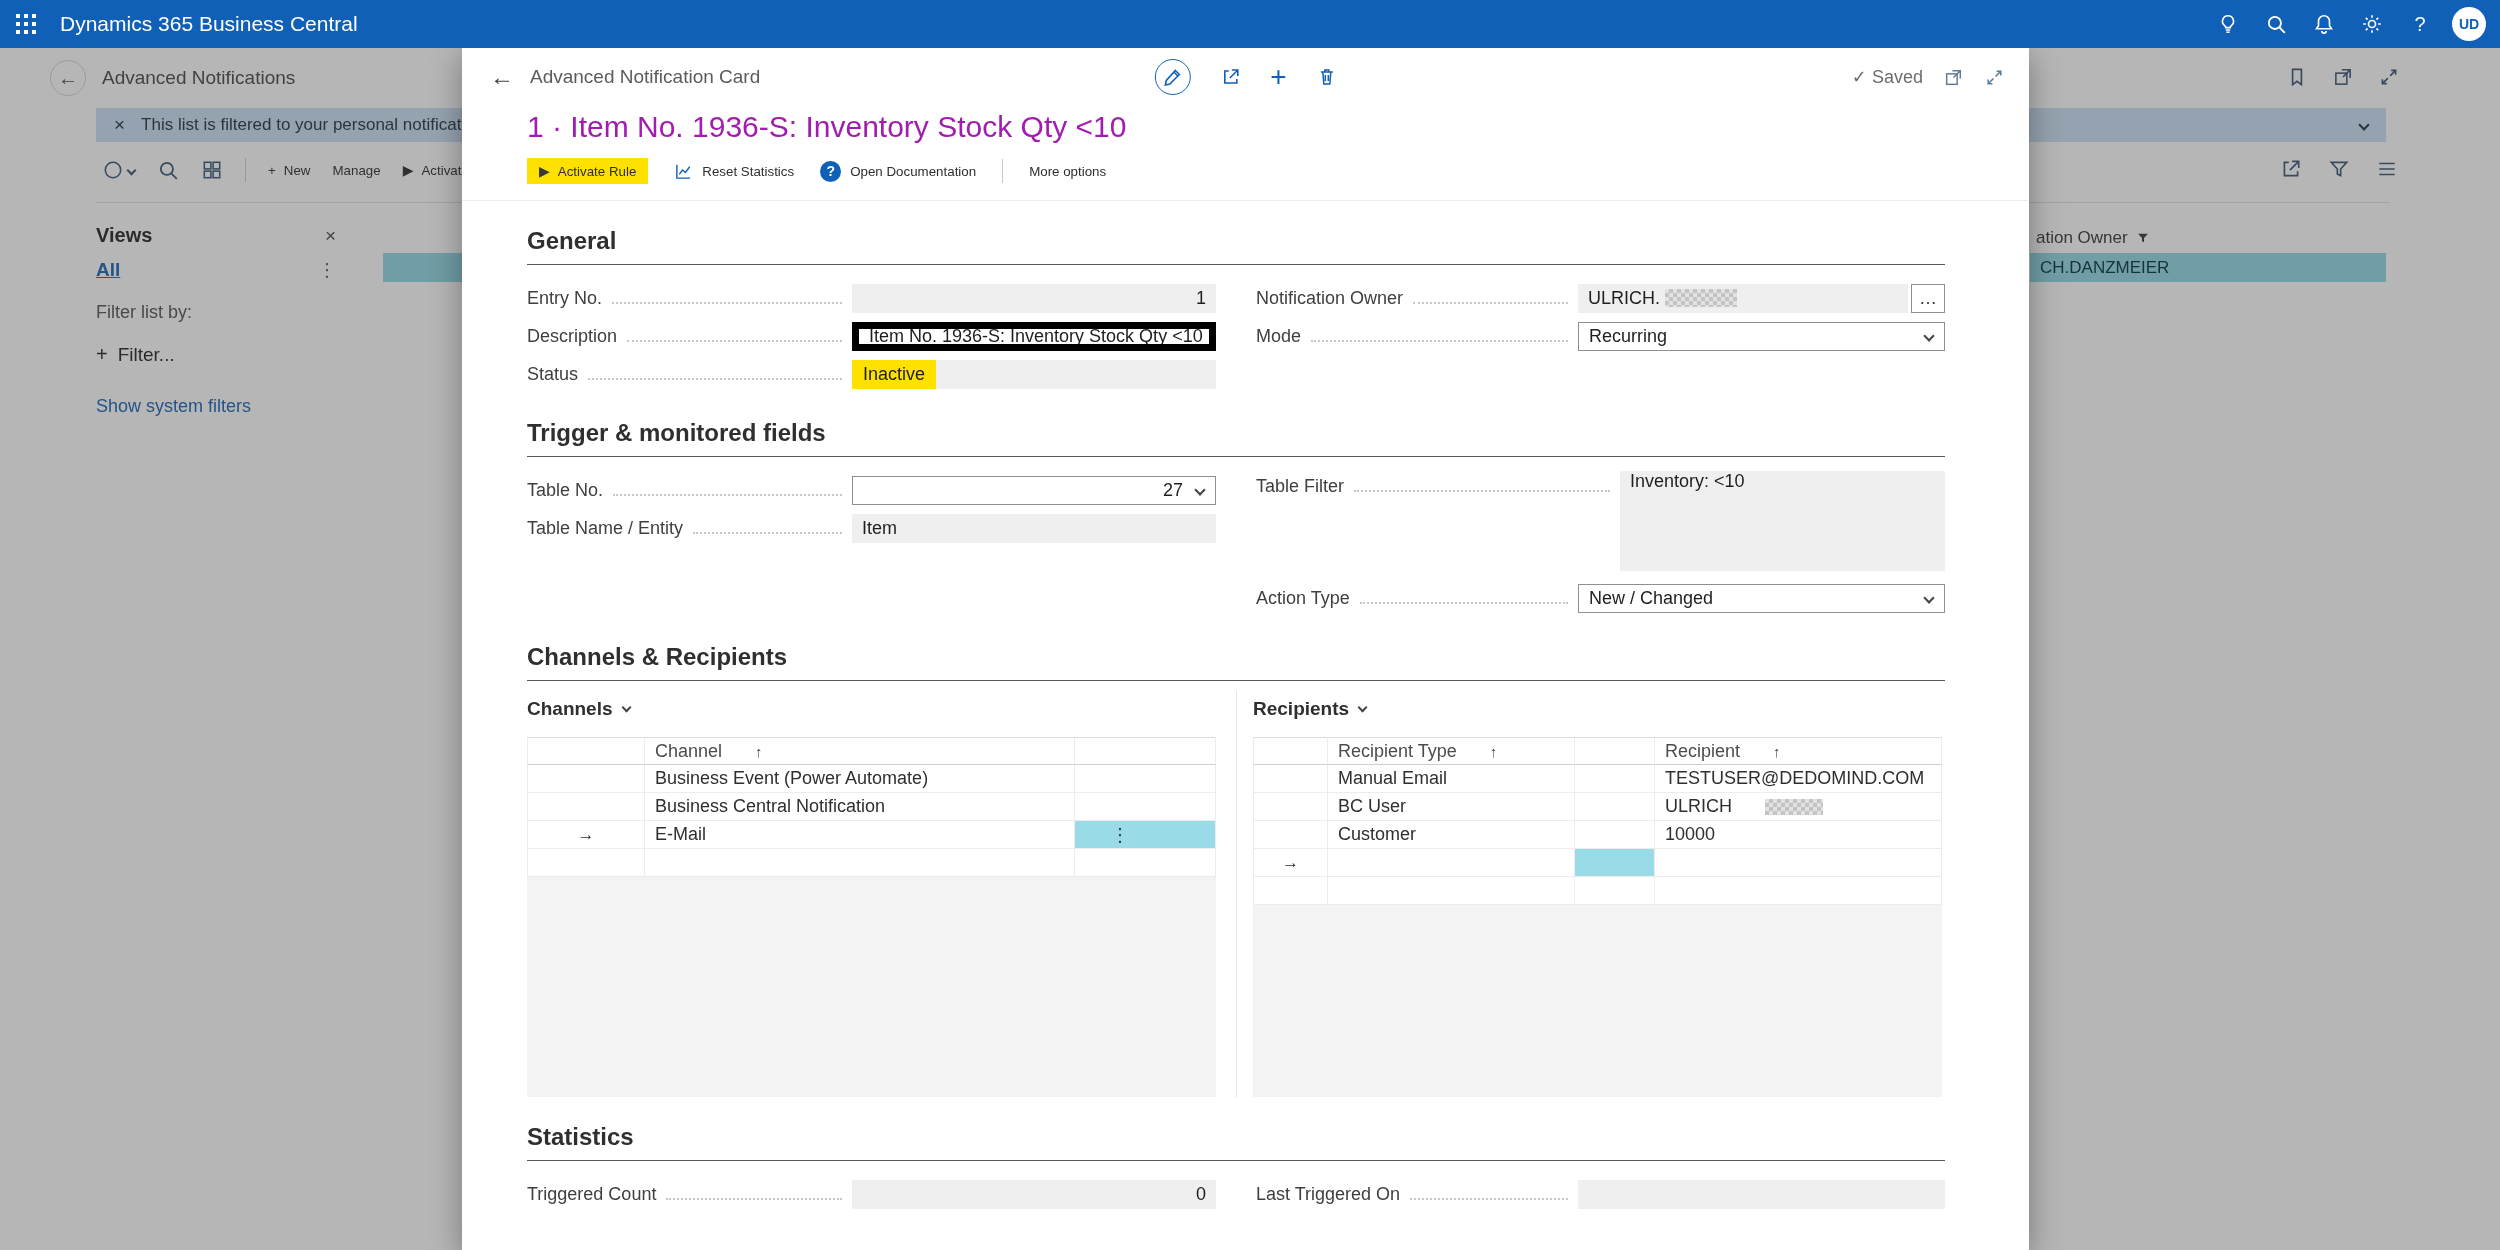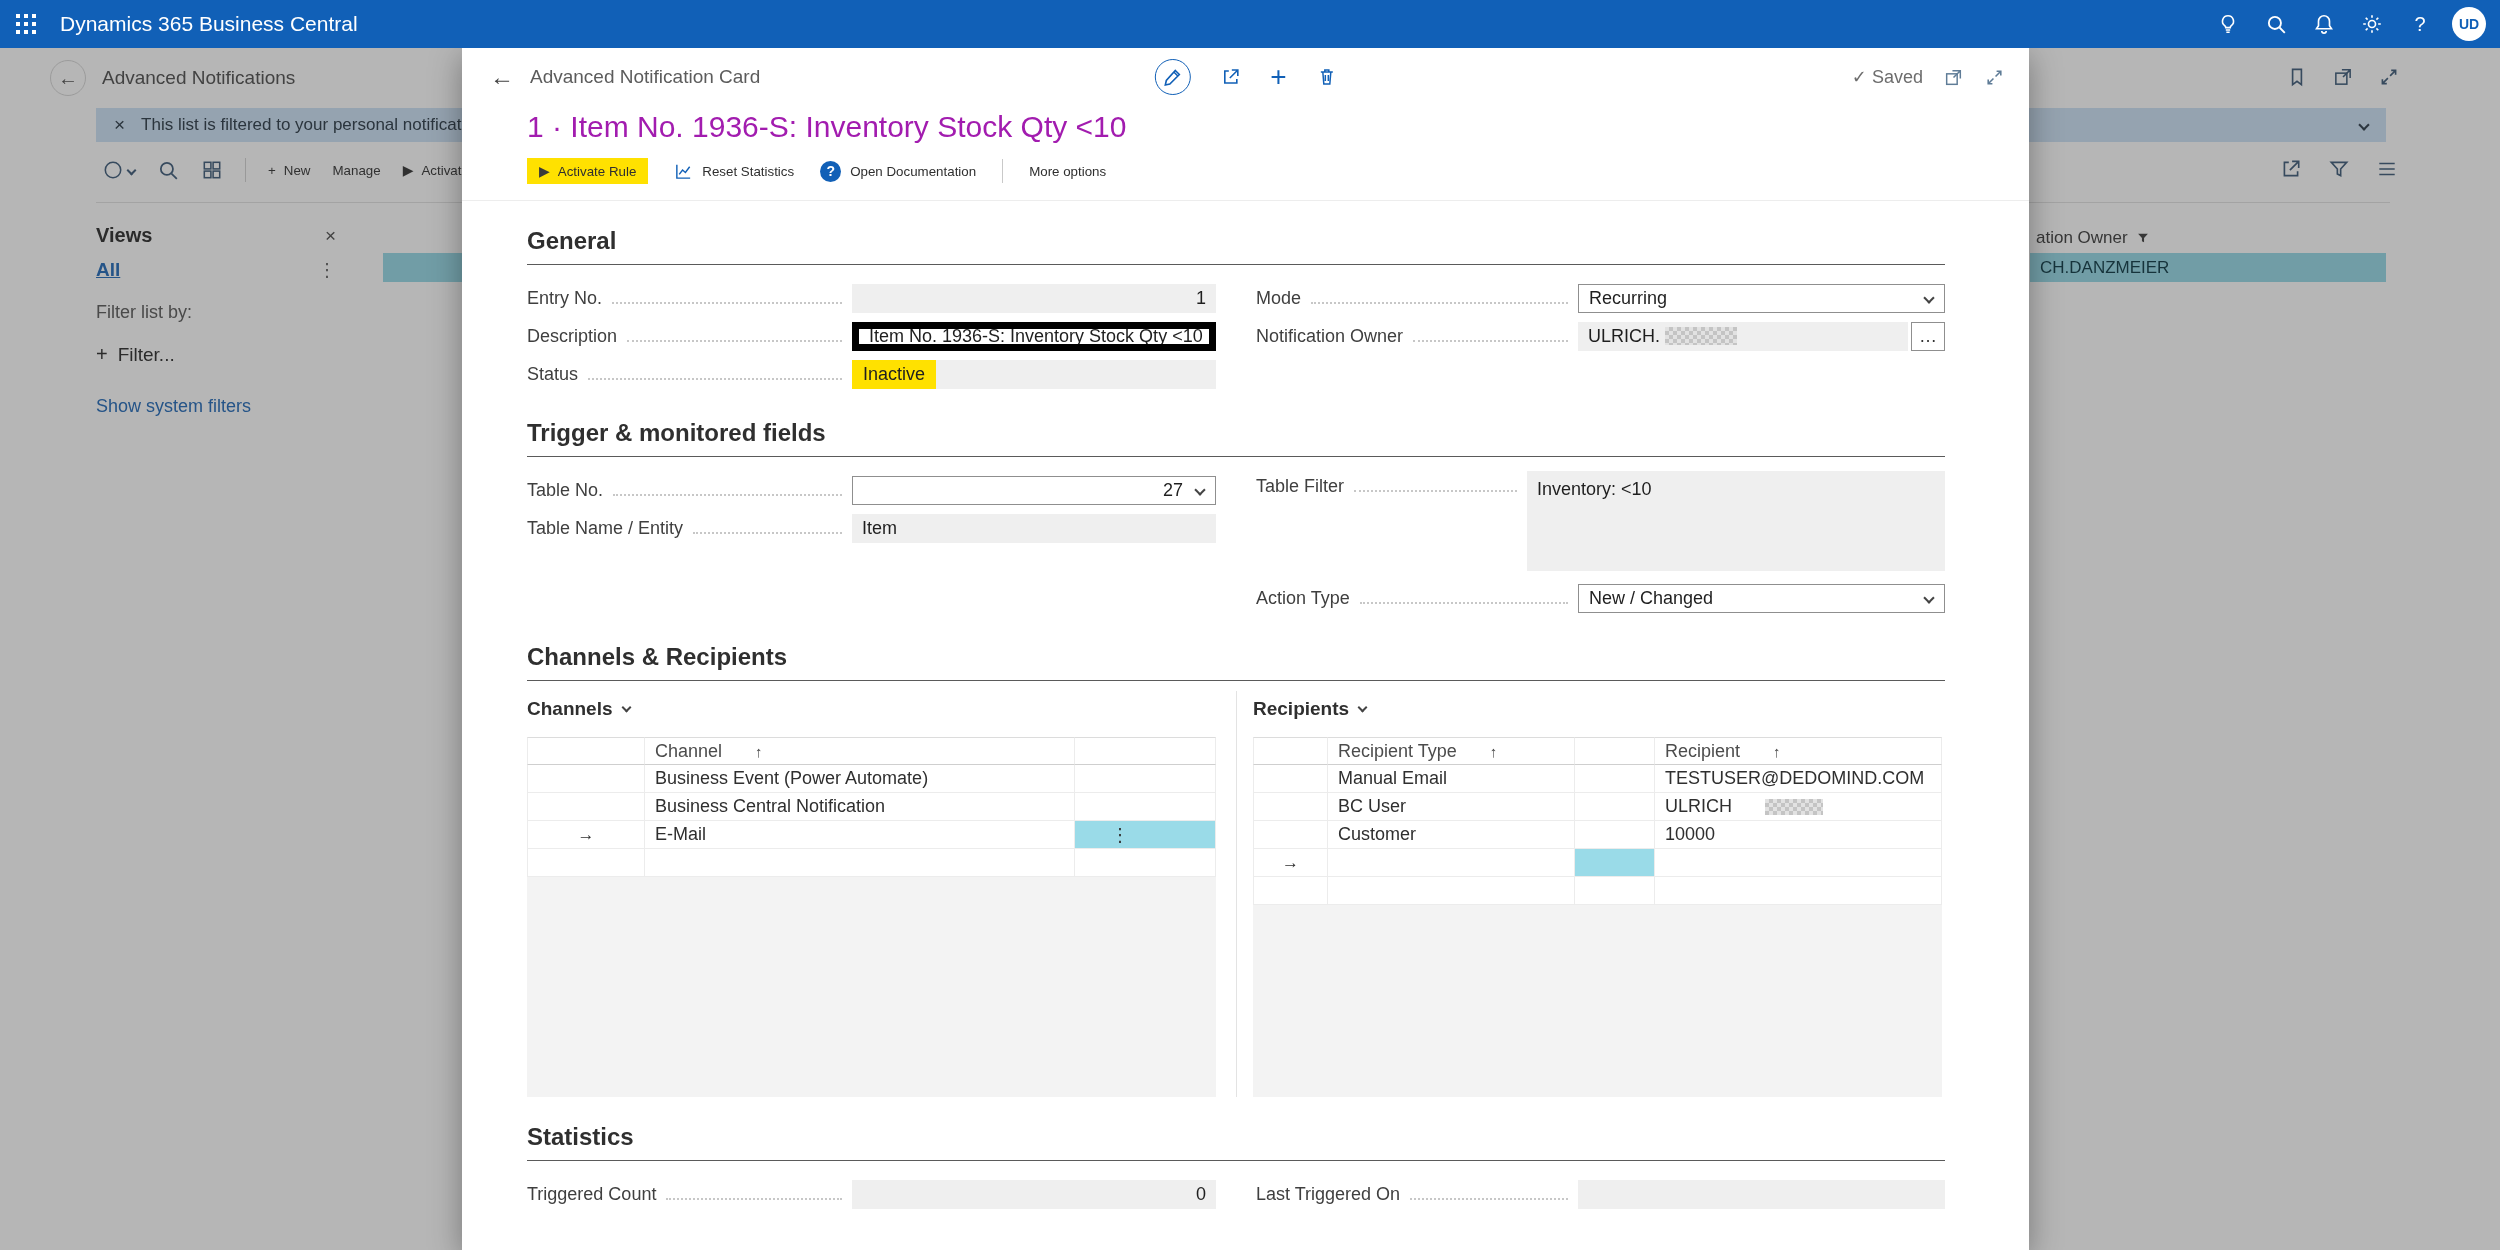--- a/index.html
+++ b/index.html
@@ -88,21 +88,21 @@
   .dd { background:#fff; border:1px solid #8f8f8f; position:relative; padding-right:32px; }
   .dd .chv { position:absolute; right:11px; top:9px; color:#444; }
   .ralign { margin-left:auto; }
   .status-ctl { padding:0; }
   .ybadge { background:#ffe100; height:100%; display:flex; align-items:center; padding:0 11px; color:#1f1f1f; }
   .owner-wrap { flex:none; width:367px; display:flex; gap:3px; height:29px; }
   .owner-field { flex:1; background:#efefef; display:flex; align-items:center; padding:0 10px; font-size:18px; color:#1f1f1f; }
   .assist { width:34px; background:#fff; border:1px solid #8f8f8f; display:flex; align-items:center; justify-content:center; font-size:18px; color:#333; }
   .pix { width:72px; height:18px; margin-left:5px; background:repeating-conic-gradient(#c4c4c4 0% 25%, #e2e2e2 0% 50%) 0 0/8px 8px; }
   .pix.sm { width:58px; height:16px; }
-  .bigbox { flex:none; width:418px; height:100px; background:#efefef; padding:8px 10px; font-size:18px; color:#1f1f1f; }
+  .bigbox { flex:none; width:325px; height:100px; background:#efefef; padding:0 10px; font-size:18px; color:#1f1f1f; }
   .frow.top { align-items:flex-start; }
   .frow.top .lbl { margin-top:5px; }
   .frow.top .lead { align-self:flex-start; margin-top:19px; transform:none; }
   .chv { width:8px; height:8px; border-right:2px solid currentColor; border-bottom:2px solid currentColor; transform:rotate(45deg); display:inline-block; }
   .chv.sm { width:7px; height:7px; }
 
   .crwrap { display:flex; margin-top:10px; }
   .cr-l { width:689px; margin-right:20px; }
   .cr-r { border-left:1px solid #e3e3e3; padding-left:16px; }
   .subh { display:flex; align-items:center; gap:10px; font-size:19px; font-weight:600; color:#2f2f2f; height:36px; margin-bottom:10px; }
@@ -380,38 +380,38 @@
         <div class="frow">
           <span class="lbl">Status</span>
           <span class="lead"></span>
           <div class="ctl ro status-ctl">
             <span class="ybadge">Inactive</span>
           </div>
         </div>
       </div>
       <div class="col right">
         <div class="frow">
-          <span class="lbl">Mode</span>
-          <span class="lead"></span>
-          <div class="ctl dd">
-            <span>Recurring</span>
-            <span class="chv"></span>
-          </div>
-        </div>
-        <div class="frow">
           <span class="lbl">Notification Owner</span>
           <span class="lead"></span>
           <div class="owner-wrap">
             <div class="owner-field">
               <span>ULRICH.</span>
               <span class="pix"></span>
             </div>
             <button class="assist">
                 <span>…</span>
               </button>
+          </div>
+        </div>
+        <div class="frow">
+          <span class="lbl">Mode</span>
+          <span class="lead"></span>
+          <div class="ctl dd">
+            <span>Recurring</span>
+            <span class="chv"></span>
           </div>
         </div>
       </div>
     </div>
 
     <div class="sec">Trigger &amp; monitored fields</div>
     <div class="cols">
       <div class="col">
         <div class="frow">
           <span class="lbl">Table No.</span>

